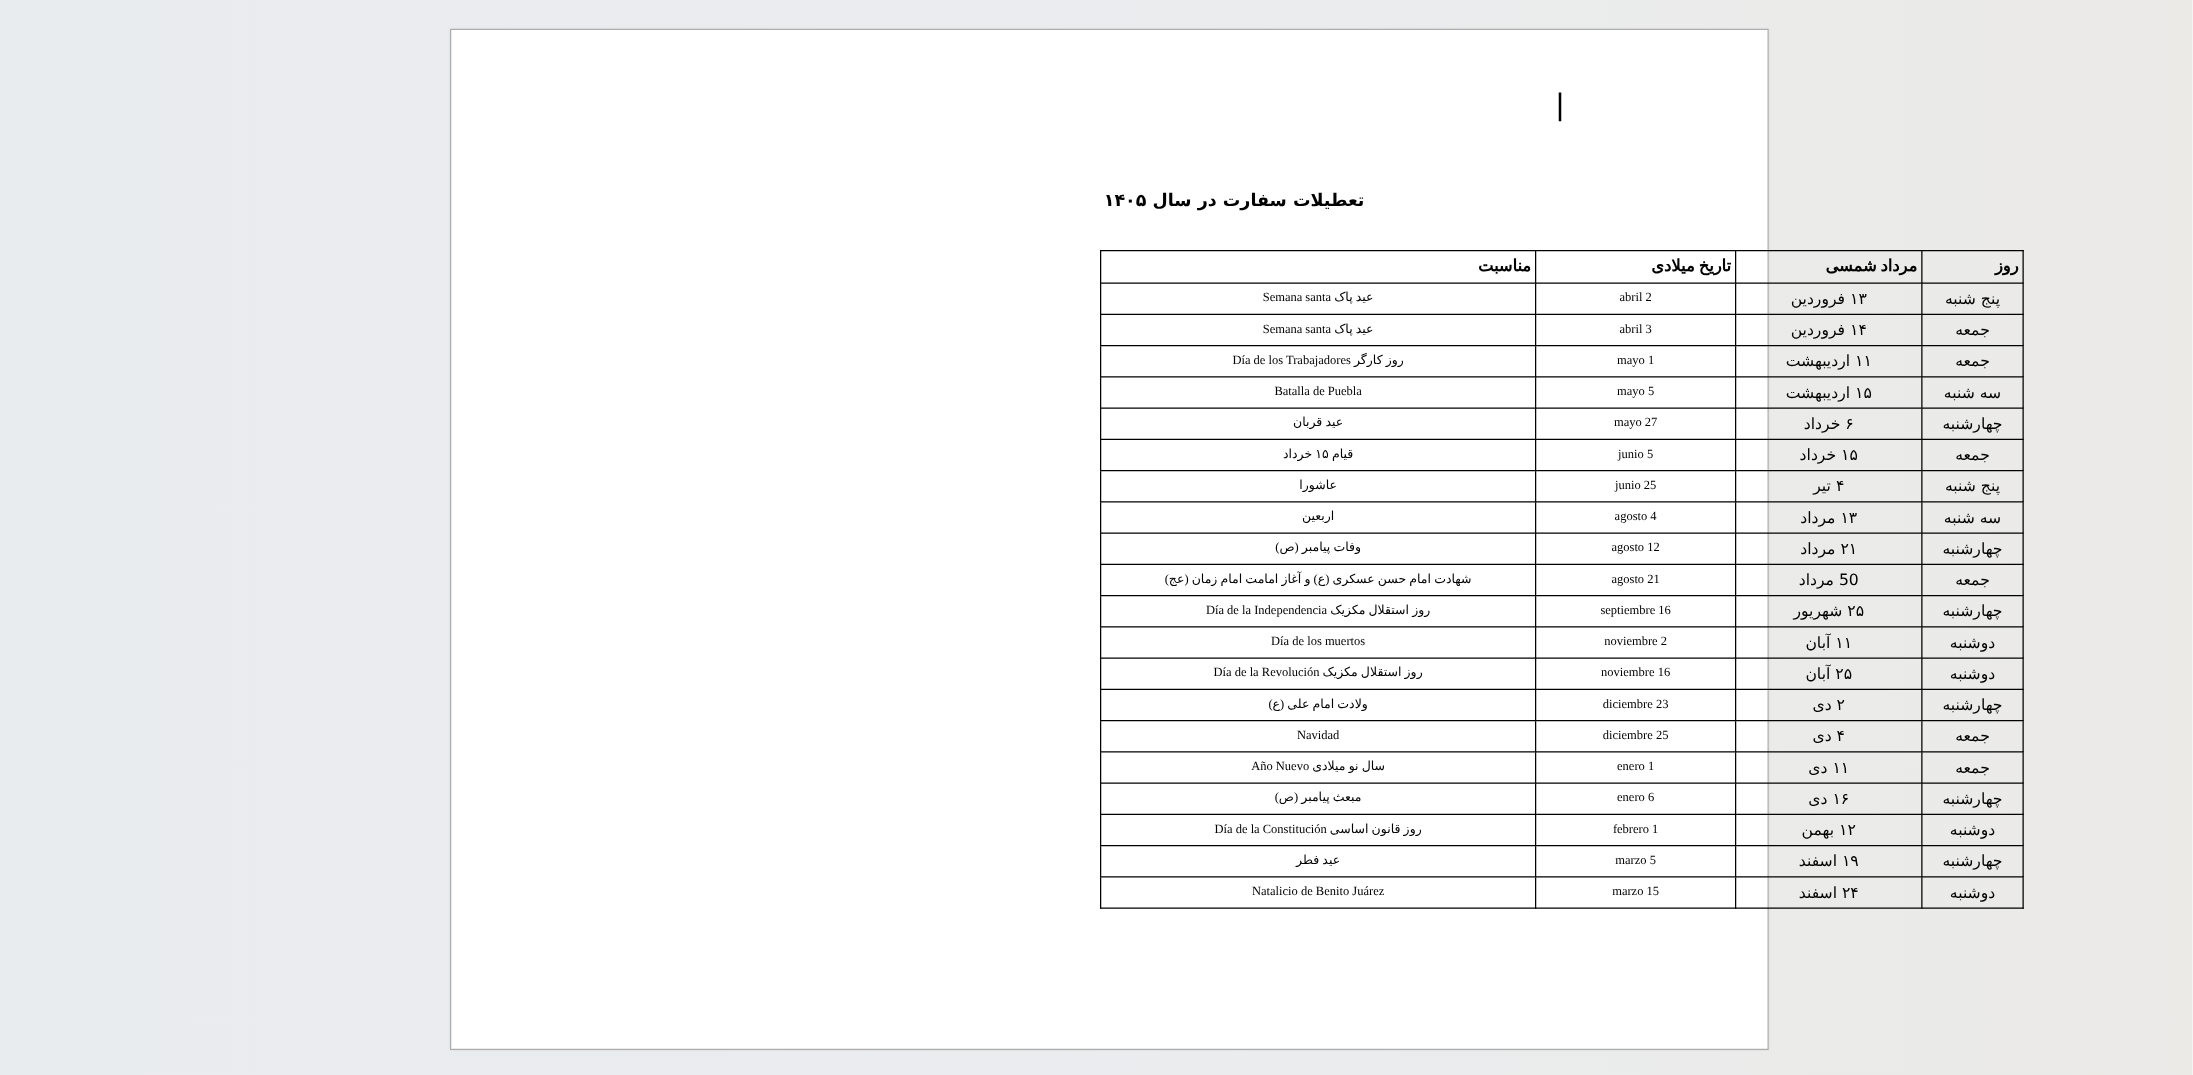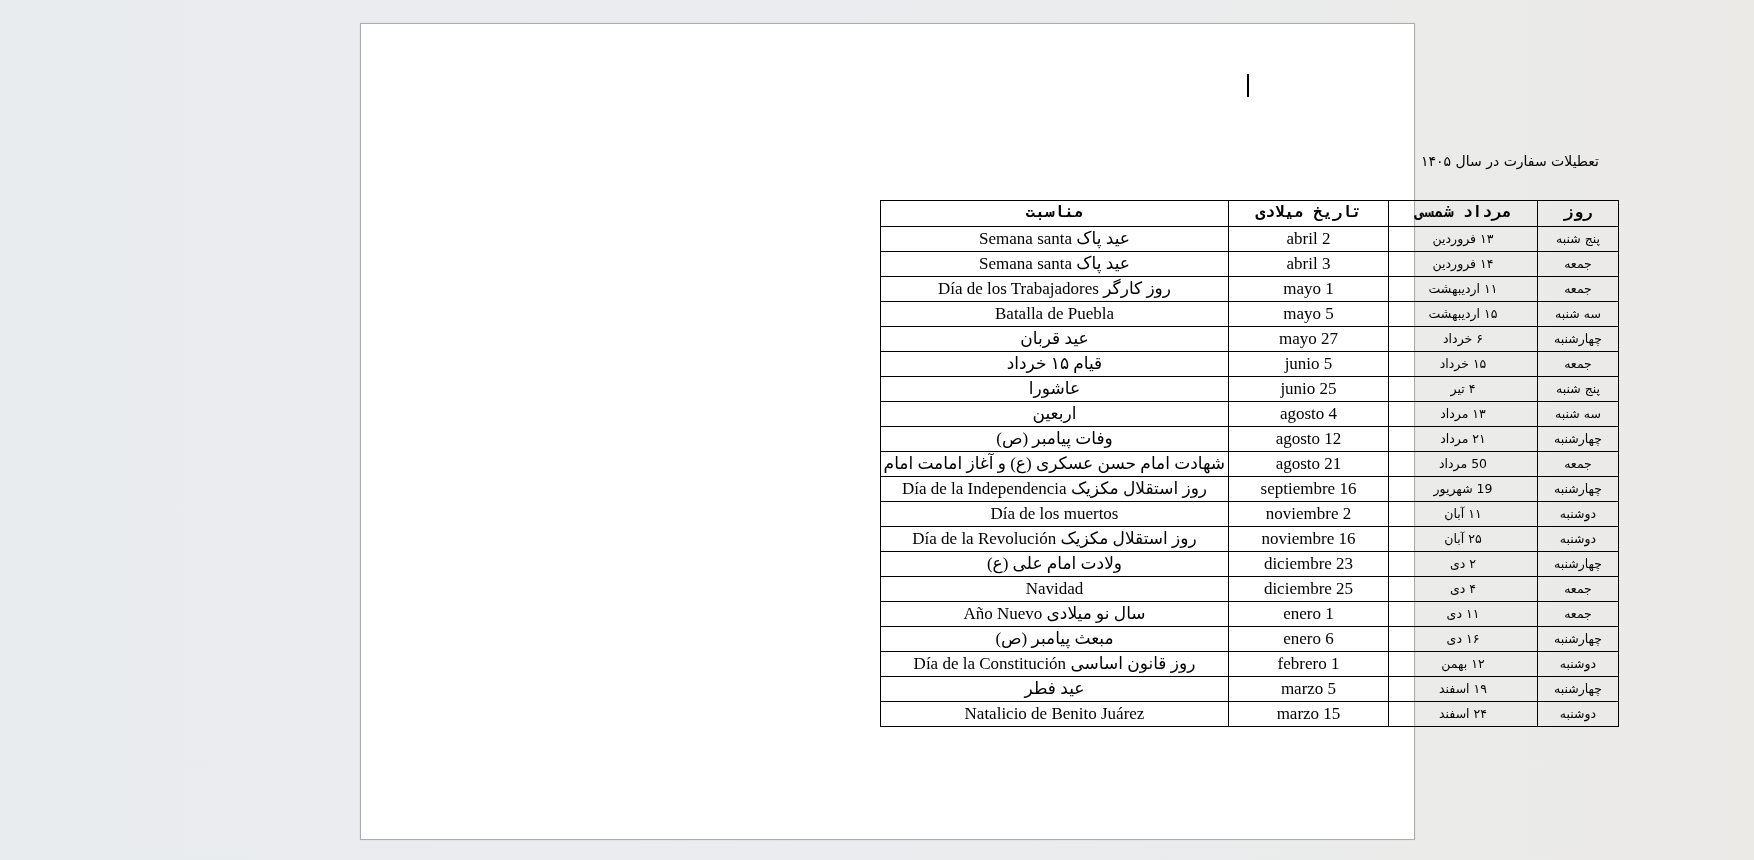--- a/index.html
+++ b/index.html
@@ -13,44 +13,44 @@
   .page {
     position:absolute; left:360px; top:23px; width:1055px; height:817px;
     background:#ffffff; border:1px solid #acacac;
     box-shadow:0 0 2px rgba(0,0,0,0.08);
   }
   .caret {
     position:absolute; left:886px; top:50px; width:2px; height:23px;
     background:#000;
   }
   .doc-title {
-    position:absolute; left:500px; top:126px; width:738px;
-    text-align:right; direction:rtl;
+    position:absolute; left:522px; top:126px; width:738px;
+    text-align:left; direction:rtl;
     font-family:"DejaVu Sans","Liberation Serif",sans-serif;
-    font-weight:normal; font-size:14px; line-height:22px;
+    font-weight:bold; font-size:14px; line-height:22px;
   }
   table.holidays {
     position:absolute; left:519px; top:176px; width:738px;
     border-collapse:collapse; direction:rtl;
     table-layout:fixed;
   }
   table.holidays th, table.holidays td {
     border:1px solid #000;
     height:25px;
     text-align:center; vertical-align:middle;
     font-size:14.5px; line-height:1.15;
     padding:0 3px;
     overflow:hidden; white-space:nowrap;
   }
   table.holidays th {
-    font-family:Liberation Mono, monospace;
-    font-weight:bold; font-size:16px; height:26px;
+    font-family:Liberation Serif, serif;
+    font-weight:bold; font-size:13px; height:26px;text-align:right;
   }
-  table.holidays td.c-occasion { font-size:17px; }
-  table.holidays td.c-gregorian { font-size:17px; }
+  table.holidays td.c-occasion { font-size:10px; }
+  table.holidays td.c-gregorian { font-size:10px; }
   table.holidays td.c-shamsi, table.holidays td.c-day {
     font-family:"DejaVu Sans","Liberation Serif",sans-serif; font-size:12.5px;text-align:center;
   }
 </style>
 </head>
 <body>
 
 <div class="page">
   <span class="caret"></span>
 
@@ -127,21 +127,21 @@
           <td class="c-occasion">وفات پیامبر (ص)</td>
         </tr>
         <tr>
           <td class="c-day">جمعه</td>
           <td class="c-shamsi">50 مرداد</td>
           <td class="c-gregorian">21 agosto</td>
           <td class="c-occasion">شهادت امام حسن عسکری (ع) و آغاز امامت امام زمان (عج)</td>
         </tr>
         <tr>
           <td class="c-day">چهارشنبه</td>
-          <td class="c-shamsi">19 شهریور</td>
+          <td class="c-shamsi">۲۵ شهریور</td>
           <td class="c-gregorian">16 septiembre</td>
           <td class="c-occasion">روز استقلال مکزیک Día de la Independencia</td>
         </tr>
         <tr>
           <td class="c-day">دوشنبه</td>
           <td class="c-shamsi">۱۱ آبان</td>
           <td class="c-gregorian">2 noviembre</td>
           <td class="c-occasion">Día de los muertos</td>
         </tr>
         <tr>

